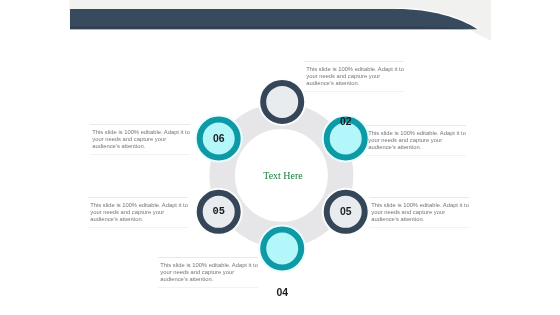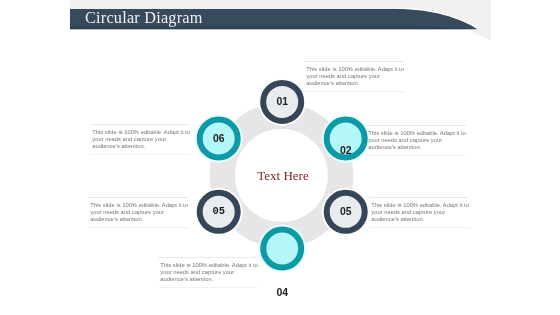--- a/index.html
+++ b/index.html
@@ -17,21 +17,21 @@
 
   
   .diagram{position:absolute;left:0;top:0;width:560px;height:315px;}
 
   
   .node-num{position:absolute;font-family:"Liberation Sans",sans-serif;
        font-weight:700;font-size:10.4px;color:#1d1d1f;text-align:center;
        width:42px;line-height:43px;}
 
   .ctr-label{position:absolute;left:233px;top:168px;width:100px;text-align:center;
-       font-family:"Liberation Serif",serif;font-size:13px;color:#7f1d1d;line-height:16px;}
+       font-family:"Liberation Serif",serif;font-size:10px;color:#15803d;line-height:16px;}
 
   
   .tb{position:absolute;width:100px;}
   .tb .rule{height:1px;width:100px;}
   .tb .rule-top{background:#e9e9ea;}
   .tb .rule-bot{background:#f2f2f3;margin-top:3.2px;}
   .tb p{margin:4.3px 0 0 2.3px;width:100px;font-family:"Liberation Sans",sans-serif;
         font-size:5.8px;line-height:7.1px;color:#75757a;}
 </style>
 </head>
@@ -40,21 +40,20 @@
 <div class="slide">
 
   <div class="hdr-bg">
     <svg class="hdr-banner" viewBox="0 0 560 60" xmlns="http://www.w3.org/2000/svg">
       <path d="M69.5 0 H491 V40.5 C483 37.4 476.5 33.6 469.5 29.2 H69.5 Z" fill="#f1f1ef"></path>
       <path d="M397 9 C431.5 9 460 18 477.5 29.2" fill="none" stroke="#ffffff" stroke-width="2.6"></path>
       <path d="M70 9 H397 C431.5 9 460 18 477.5 29.2 H70 Z" fill="#374a5e"></path>
       <path d="M70 26.2 H397 C431.5 26.2 455 27.5 470 29.2 H70 Z" fill="#2b3b4c" opacity=".55"></path>
     </svg>
   </div>
-  <div class="hdr-title">Circular Diagram</div>
 
   <svg class="diagram" viewBox="0 0 560 315" xmlns="http://www.w3.org/2000/svg">
     <g>
       <circle cx="281.4" cy="175.4" r="59.2" fill="none" stroke="#e6e6e8" stroke-width="25.5"></circle>
     </g>
     <g>
       <circle cx="282.2" cy="101.9" r="24" fill="#fcfdfd"></circle>
       <circle cx="282.2" cy="101.9" r="19.0" fill="#e8ecef" stroke="#354658" stroke-width="6.0"></circle>
     </g>
     <g>
@@ -74,22 +73,21 @@
       <circle cx="218.7" cy="211.85" r="19.0" fill="#e8ecef" stroke="#354658" stroke-width="6.0"></circle>
     </g>
     <g>
       <circle cx="218.7" cy="138.55" r="24" fill="#e8feff"></circle>
       <circle cx="218.7" cy="138.55" r="19.0" fill="#b3f7fa" stroke="#0d99a5" stroke-width="6.0"></circle>
     </g>
   </svg>
 
   <div class="ctr-label">Text Here</div>
 
-  <div class="node-num" style="left:261.2px;top:80.4px;">01</div>
-  <div class="node-num" style="left:324.7px;top:129px;">02</div>
+  <div class="node-num" style="left:324.7px;top:100px;">02</div>
   <div class="node-num" style="left:324.7px;top:190.3px;">05</div>
   <div class="node-num" style="left:261.2px;top:227.0px;margin-top:44px;">04</div>
   <div class="node-num" style="left:197.7px;top:190.3px;font-family:Liberation Mono, monospace;">05</div>
   <div class="node-num" style="left:197.7px;top:117.1px;border-radius:9px;">06</div>
 
   <div class="tb" style="left:304px;top:61px;">
     <div class="rule rule-top"></div>
     <p>This slide is 100% editable. Adapt it to your needs and capture your audience's attention.</p>
     <div class="rule rule-bot"></div>
   </div>

